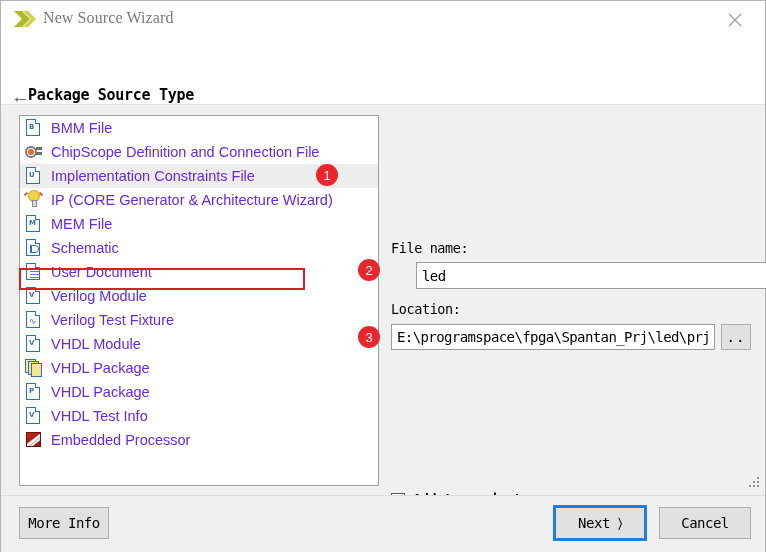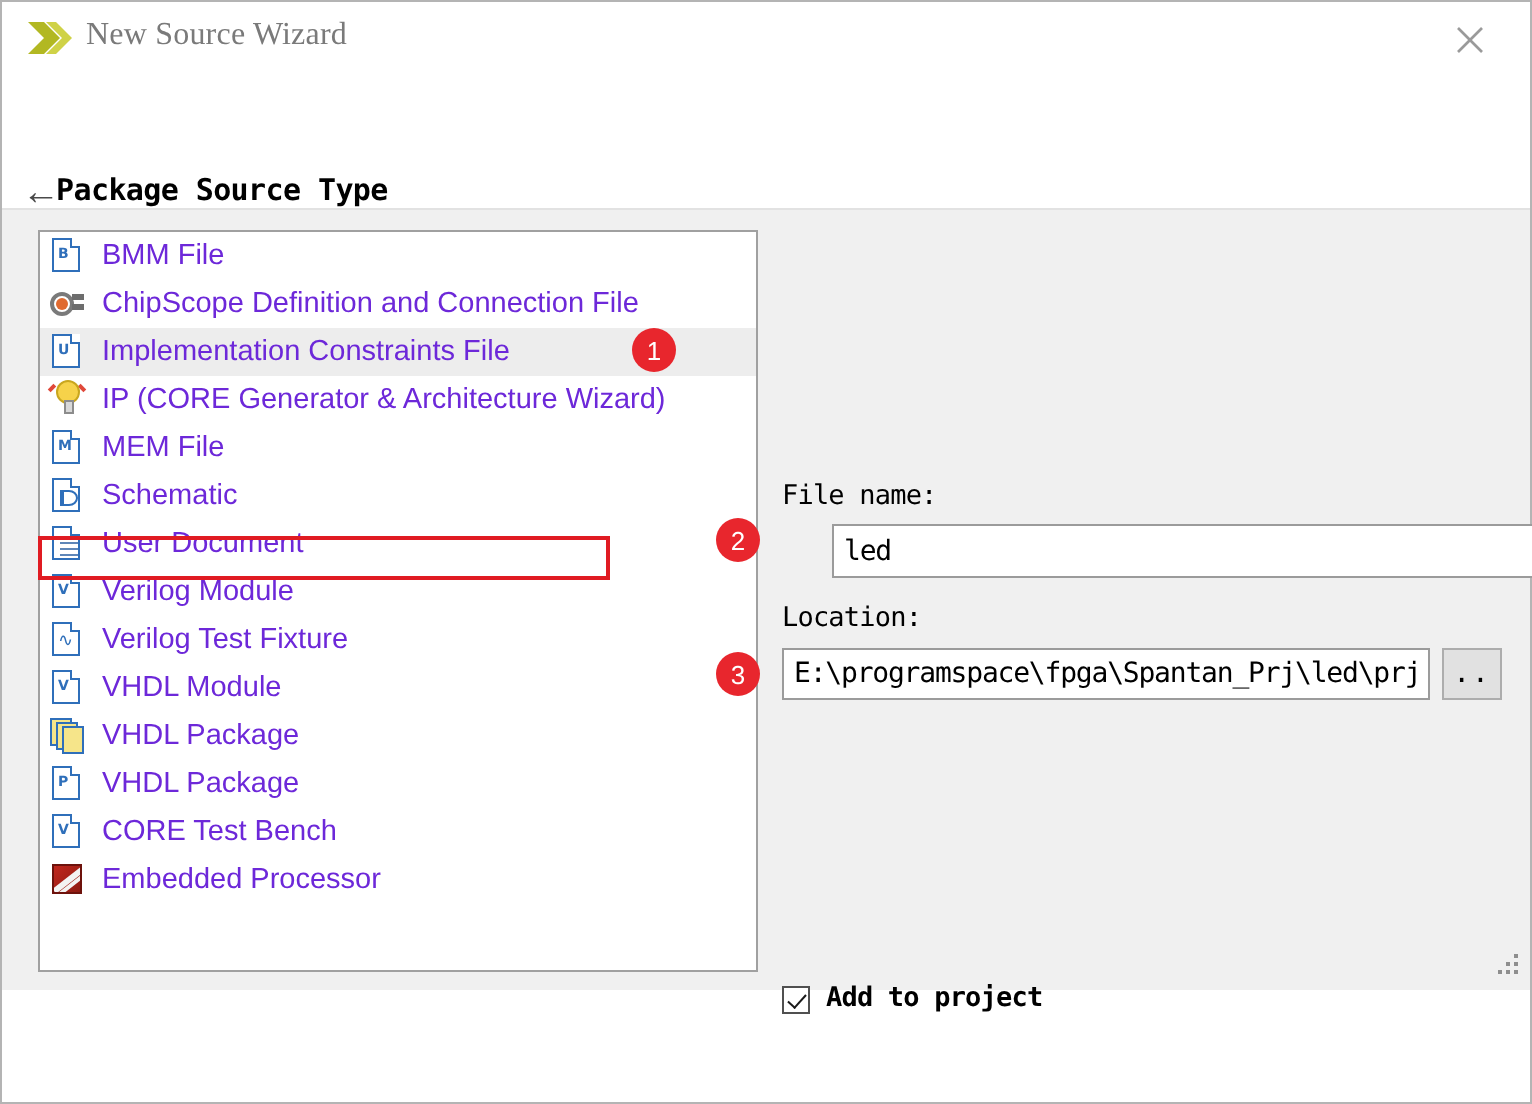--- a/index.html
+++ b/index.html
@@ -581,21 +581,21 @@
             </span>
           </span>
           <span class="lbl">VHDL Package</span>
         </div>
         <div class="list-row">
           <span class="ico">
             <span class="doc">
               <span class="g">V</span>
             </span>
           </span>
-          <span class="lbl">CORE Test Bench</span>
+          <span class="lbl">VHDL Test Info</span>
         </div>
         <div class="list-row">
           <span class="ico">
             <span class="emb"></span>
           </span>
           <span class="lbl">Embedded Processor</span>
         </div>
       </div>
 
     <div class="ann-rect"></div>
@@ -615,20 +615,25 @@
     </div>
 
   </div>
 
   <div id="badges">
       <div class="badge" style="left: 315px; top: 163px;">1</div>
       <div class="badge" style="left: 357px; top: 258px;">2</div>
       <div class="badge" style="left: 357px; top: 325px;">3</div>
     </div>
 
+  <div class="footer">
+    <div class="btn" style="left:18px; top:11px; width:90px; height:32px;">More Info</div>
+    <div class="btn focus" style="left:553px; top:10px; width:92px; height:34px;">Next 〉</div>
+    <div class="btn" style="left:658px; top:11px; width:92px; height:32px;">Cancel</div>
+  </div>
 
   <div class="grip">
     <i style="left:8px;top:0"></i>
       <i style="left:4px;top:4px"></i>
       <i style="left:8px;top:4px"></i>
     <i style="left:0;top:8px"></i>
       <i style="left:4px;top:8px"></i>
       <i style="left:8px;top:8px"></i>
   </div>
 

